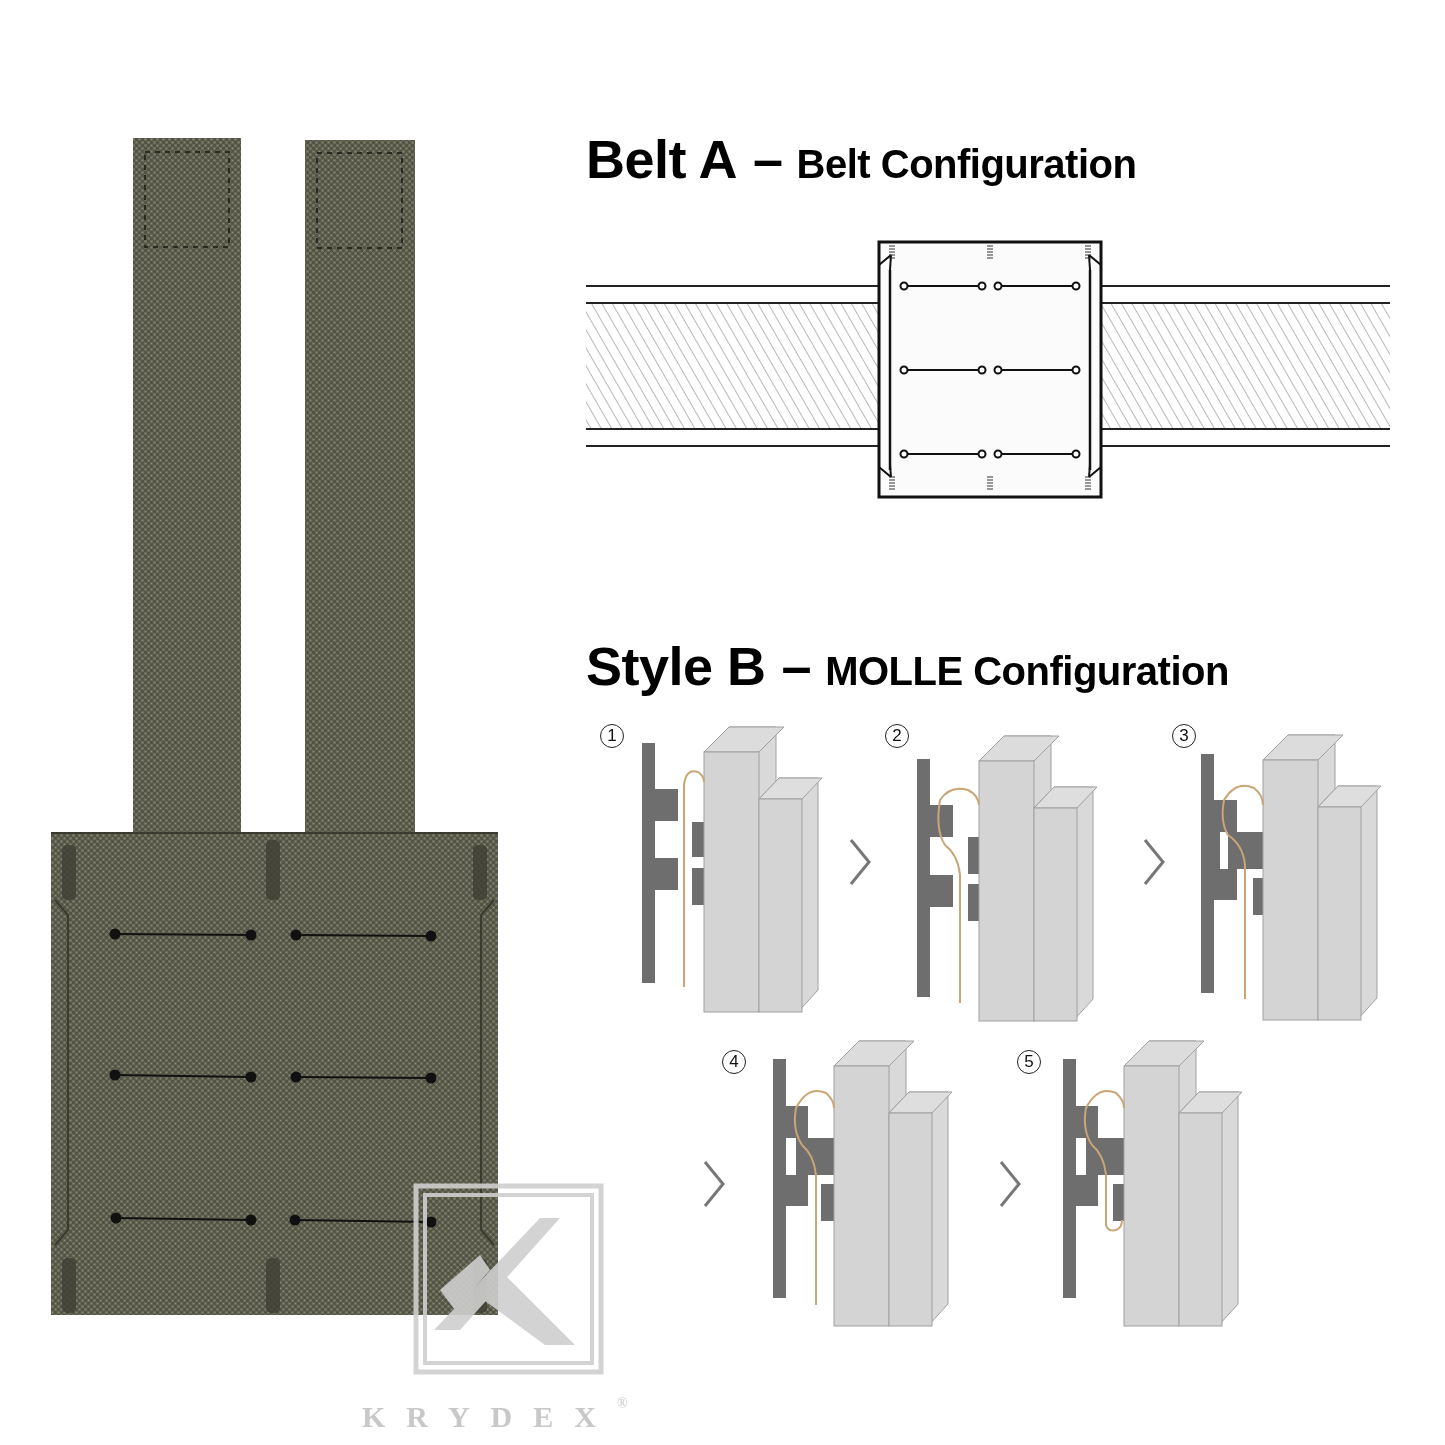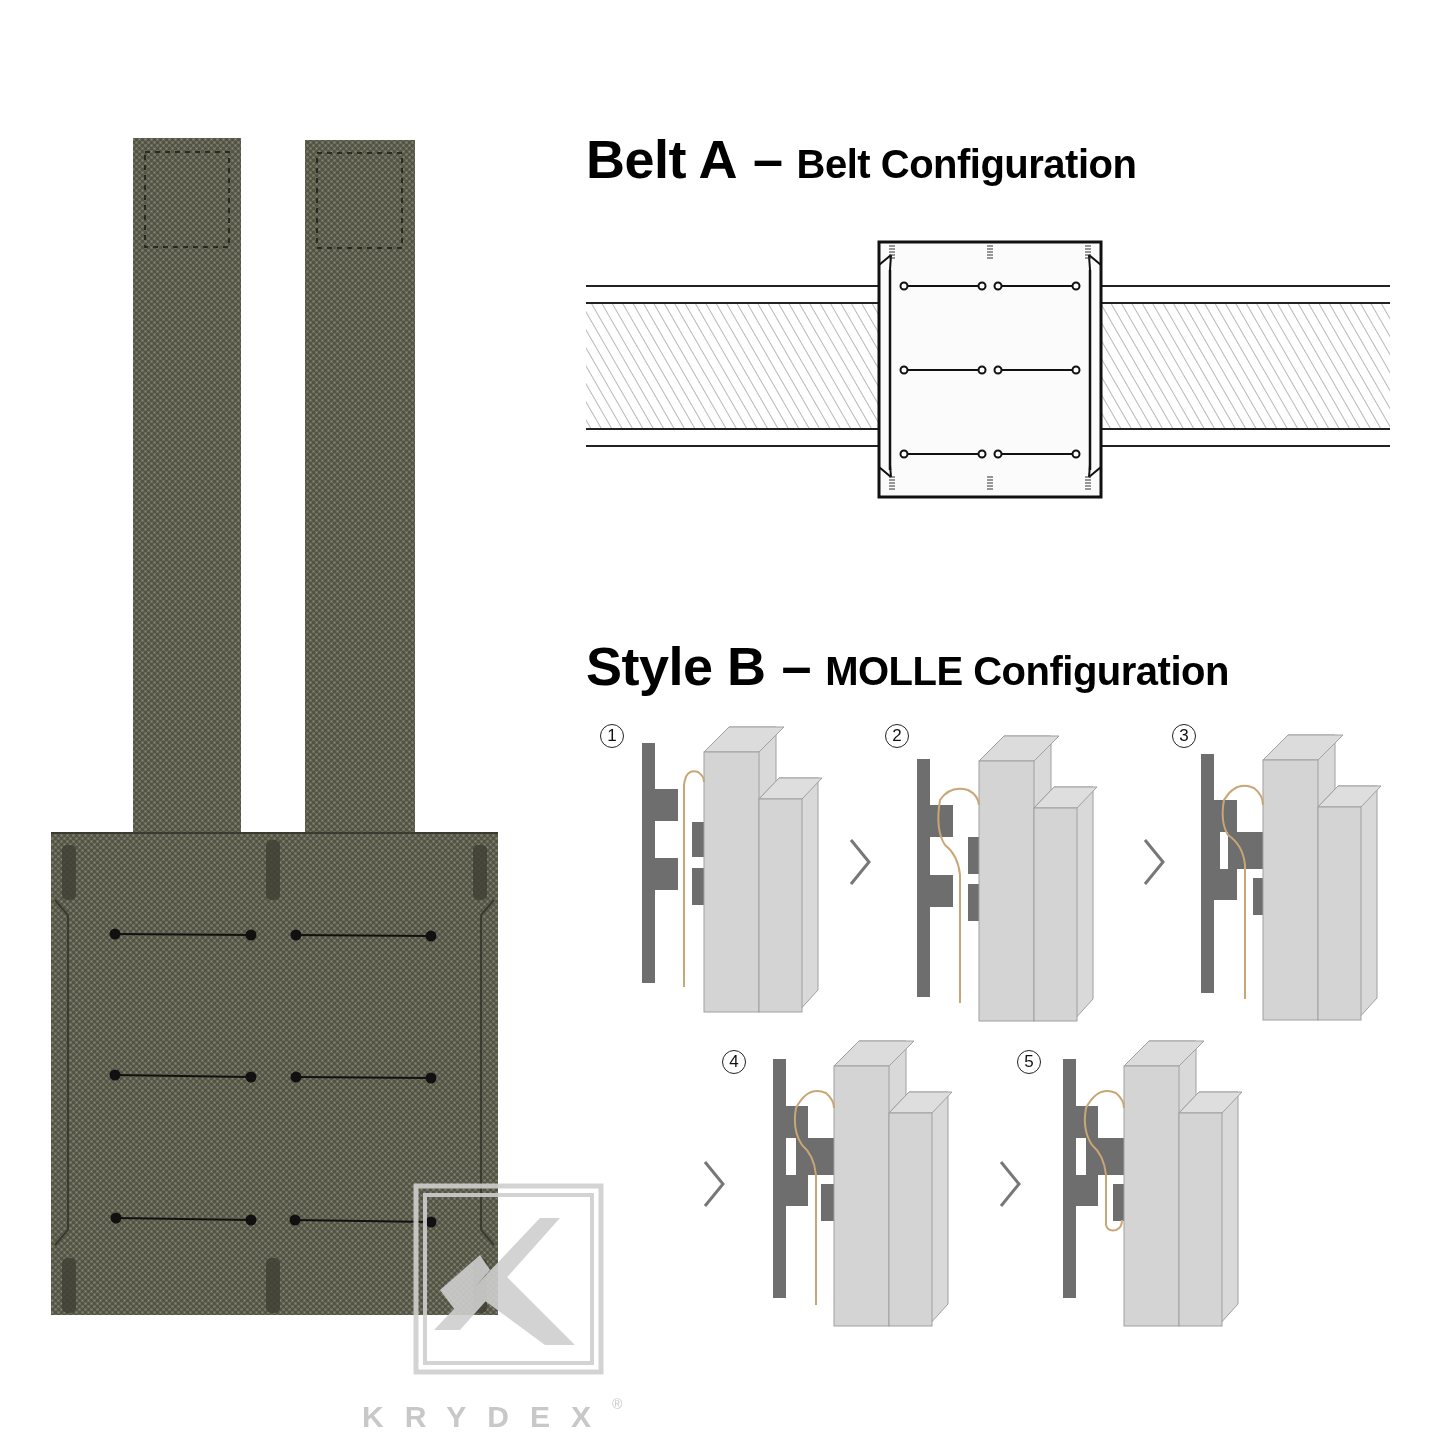--- a/index.html
+++ b/index.html
@@ -2,21 +2,21 @@
 <html><head>
 <meta charset="utf-8">
 <style>
   html, body { margin:0; padding:0; background:#ffffff; }
   body { width:1445px; height:1445px; position:relative; overflow:hidden; font-family:"Liberation Sans", sans-serif; }
   .title { position:absolute; color:#000; font-family:"Liberation Sans", sans-serif; font-weight:bold; white-space:nowrap; letter-spacing:-0.5px; }
   .title .big { font-size:54px; }
   .title .dash { font-size:54px; margin:0 14px 0 16px; }
   .title .small { font-size:40px; }
   .step-num { position:absolute; width:22px; height:22px; border:1.5px solid #222; border-radius:50%; font-size:17px; line-height:22px; text-align:center; color:#111; font-family:"Liberation Sans", sans-serif; background:#fff; }
-  .brand { position:absolute; left:362px; top:1400px; font-size:30px; font-weight:bold; color:#c8c8c8; letter-spacing:21px; font-family:Liberation Sans, sans-serif; }
+  .brand { position:absolute; left:362px; top:1400px; font-size:30px; font-weight:bold; color:#c8c8c8; letter-spacing:21px; font-family:Liberation Serif, serif; }
   .brand sup { font-size:14px; letter-spacing:0; font-weight:normal; vertical-align:top; position:relative; top:-4px; }
   svg { position:absolute; overflow:visible; }
 </style>
 </head>
 <body>
 
 <svg width="1445" height="1445" style="left:0;top:0;">
   <defs>
     <pattern id="weave" width="6" height="6" patternUnits="userSpaceOnUse">
       <rect width="6" height="6" fill="#545446"></rect>

